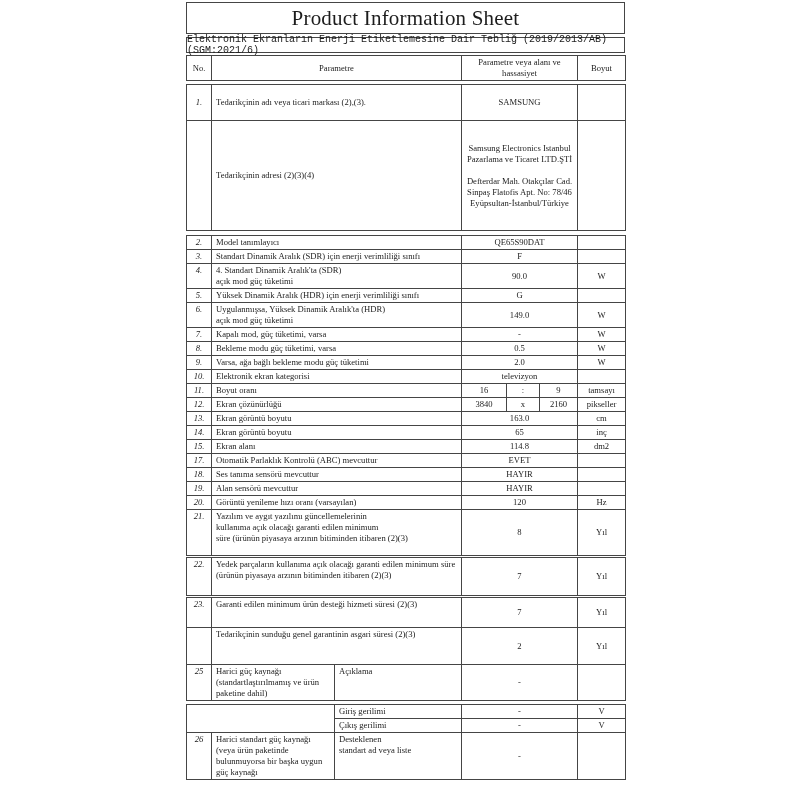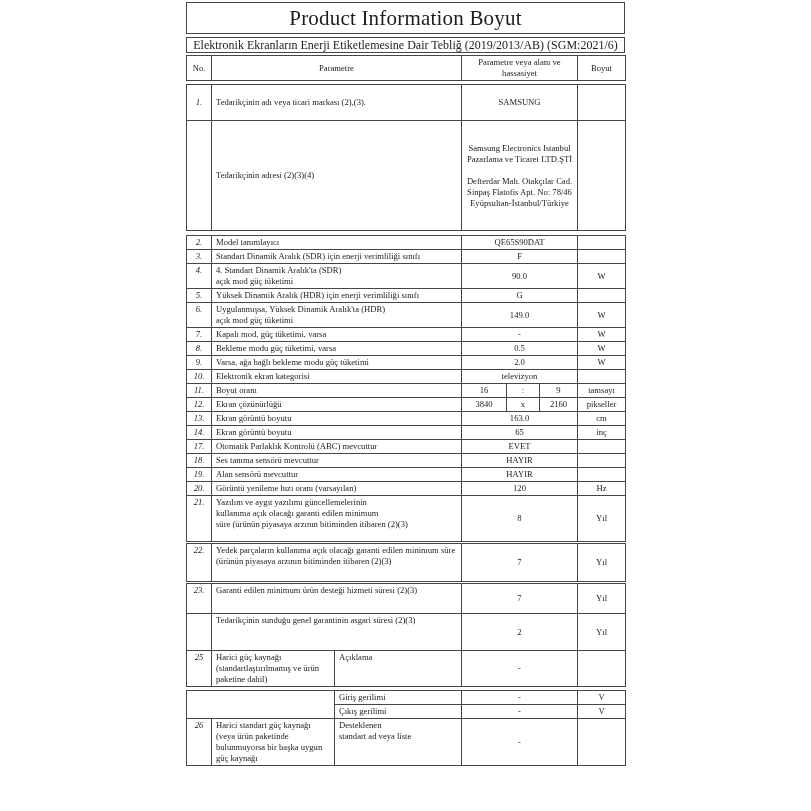--- a/index.html
+++ b/index.html
@@ -26,21 +26,22 @@
     font-size: 21px;
     letter-spacing: 0.2px;
   }
   .subtitle-box {
     border: 1px solid #454545;
     height: 14px;
     margin-top: 3px;
     display: flex;
     align-items: center;
     justify-content: center;
-    font-size: 12px;
+    font-size: 10px;
+    font-family: Liberation Mono, monospace;
   }
   table {
     border-collapse: collapse;
     table-layout: fixed;
     width: 439px;
   }
   .gap2 { margin-top: 2px; }
   .gap3 { margin-top: 3px; }
   .gap4 { margin-top: 4px; }
   .gap5 { margin-top: 1px; }
@@ -61,21 +62,21 @@
   td.param { text-align: left; }
   td.center { text-align: center; }
   td.vtop { vertical-align: top; }
   td.hdr { text-align: center; vertical-align: middle; }
 </style>
 </head>
 <body>
 
 <div class="doc">
 
-  <div class="title-box">Product Information Boyut</div>
+  <div class="title-box">Product Information Sheet</div>
 
   <div class="subtitle-box">Elektronik Ekranların Enerji Etiketlemesine Dair Tebliğ (2019/2013/AB) (SGM:2021/6)</div>
 
   <table class="gap2">
     <colgroup>
         <col style="width:25px">
         <col style="width:123px">
         <col style="width:127px">
         <col style="width:45px">
         <col style="width:33px">
@@ -212,20 +213,26 @@
       <td class="center" colspan="3">163.0</td>
       <td class="center">cm</td>
     </tr>
     <tr style="height:12px">
       <td class="no">14.</td>
       <td class="param" colspan="2">Ekran görüntü boyutu</td>
       <td class="center" colspan="3">65</td>
       <td class="center">inç</td>
     </tr>
     <tr style="height:12px">
+      <td class="no">15.</td>
+      <td class="param" colspan="2">Ekran alanı</td>
+      <td class="center" colspan="3">114.8</td>
+      <td class="center">dm2</td>
+    </tr>
+    <tr style="height:12px">
       <td class="no">17.</td>
       <td class="param" colspan="2">Otomatik Parlaklık Kontrolü (ABC) mevcuttur</td>
       <td class="center" colspan="3">EVET</td>
       <td class="center"></td>
     </tr>
     <tr style="height:12px">
       <td class="no">18.</td>
       <td class="param" colspan="2">Ses tanıma sensörü mevcuttur</td>
       <td class="center" colspan="3">HAYIR</td>
       <td class="center"></td>

